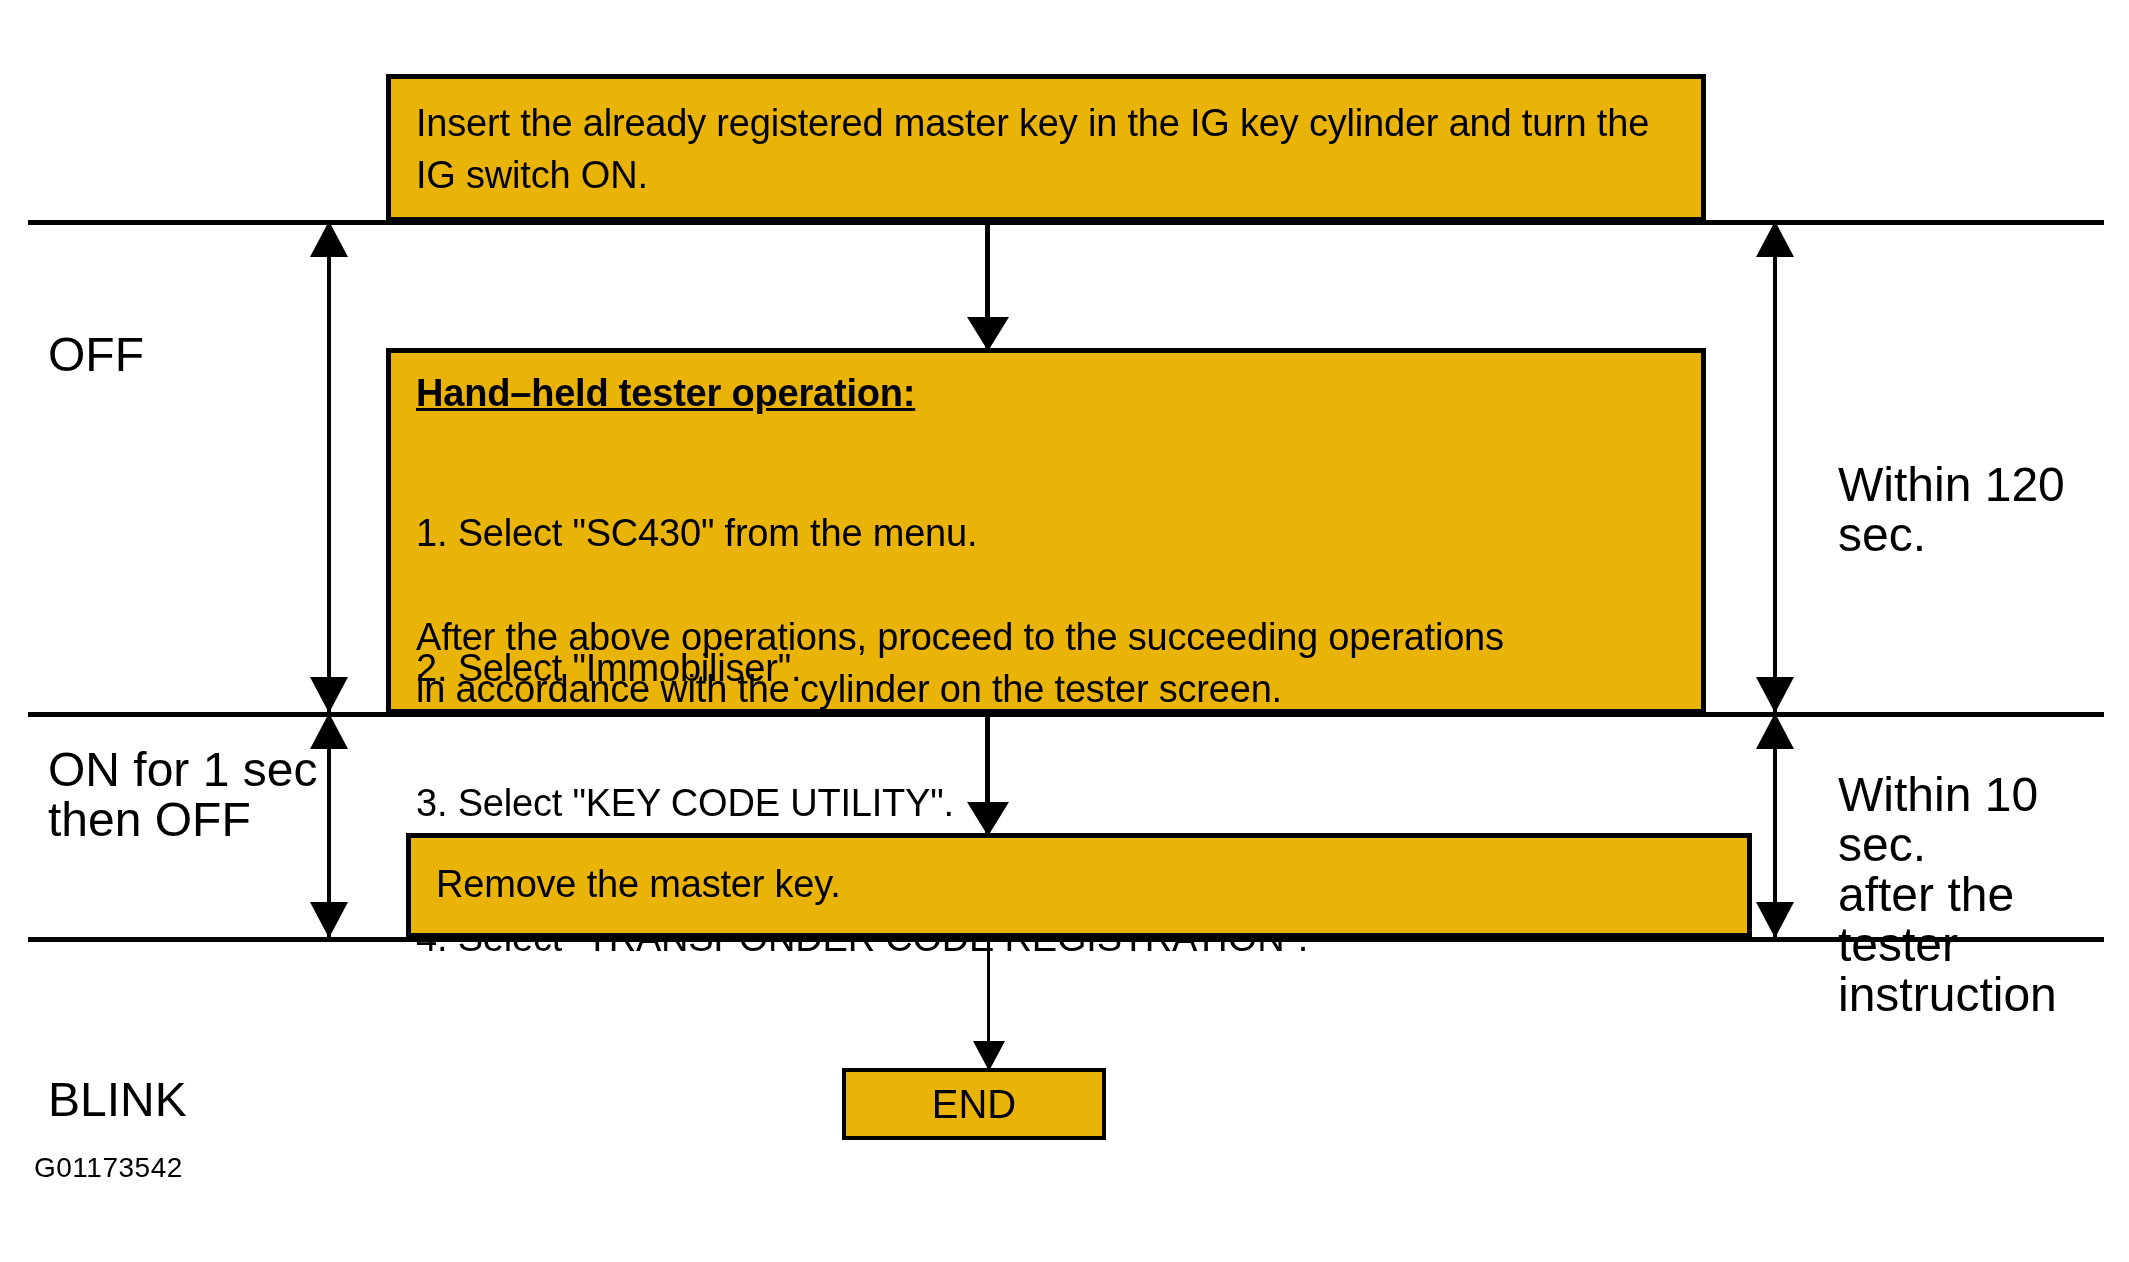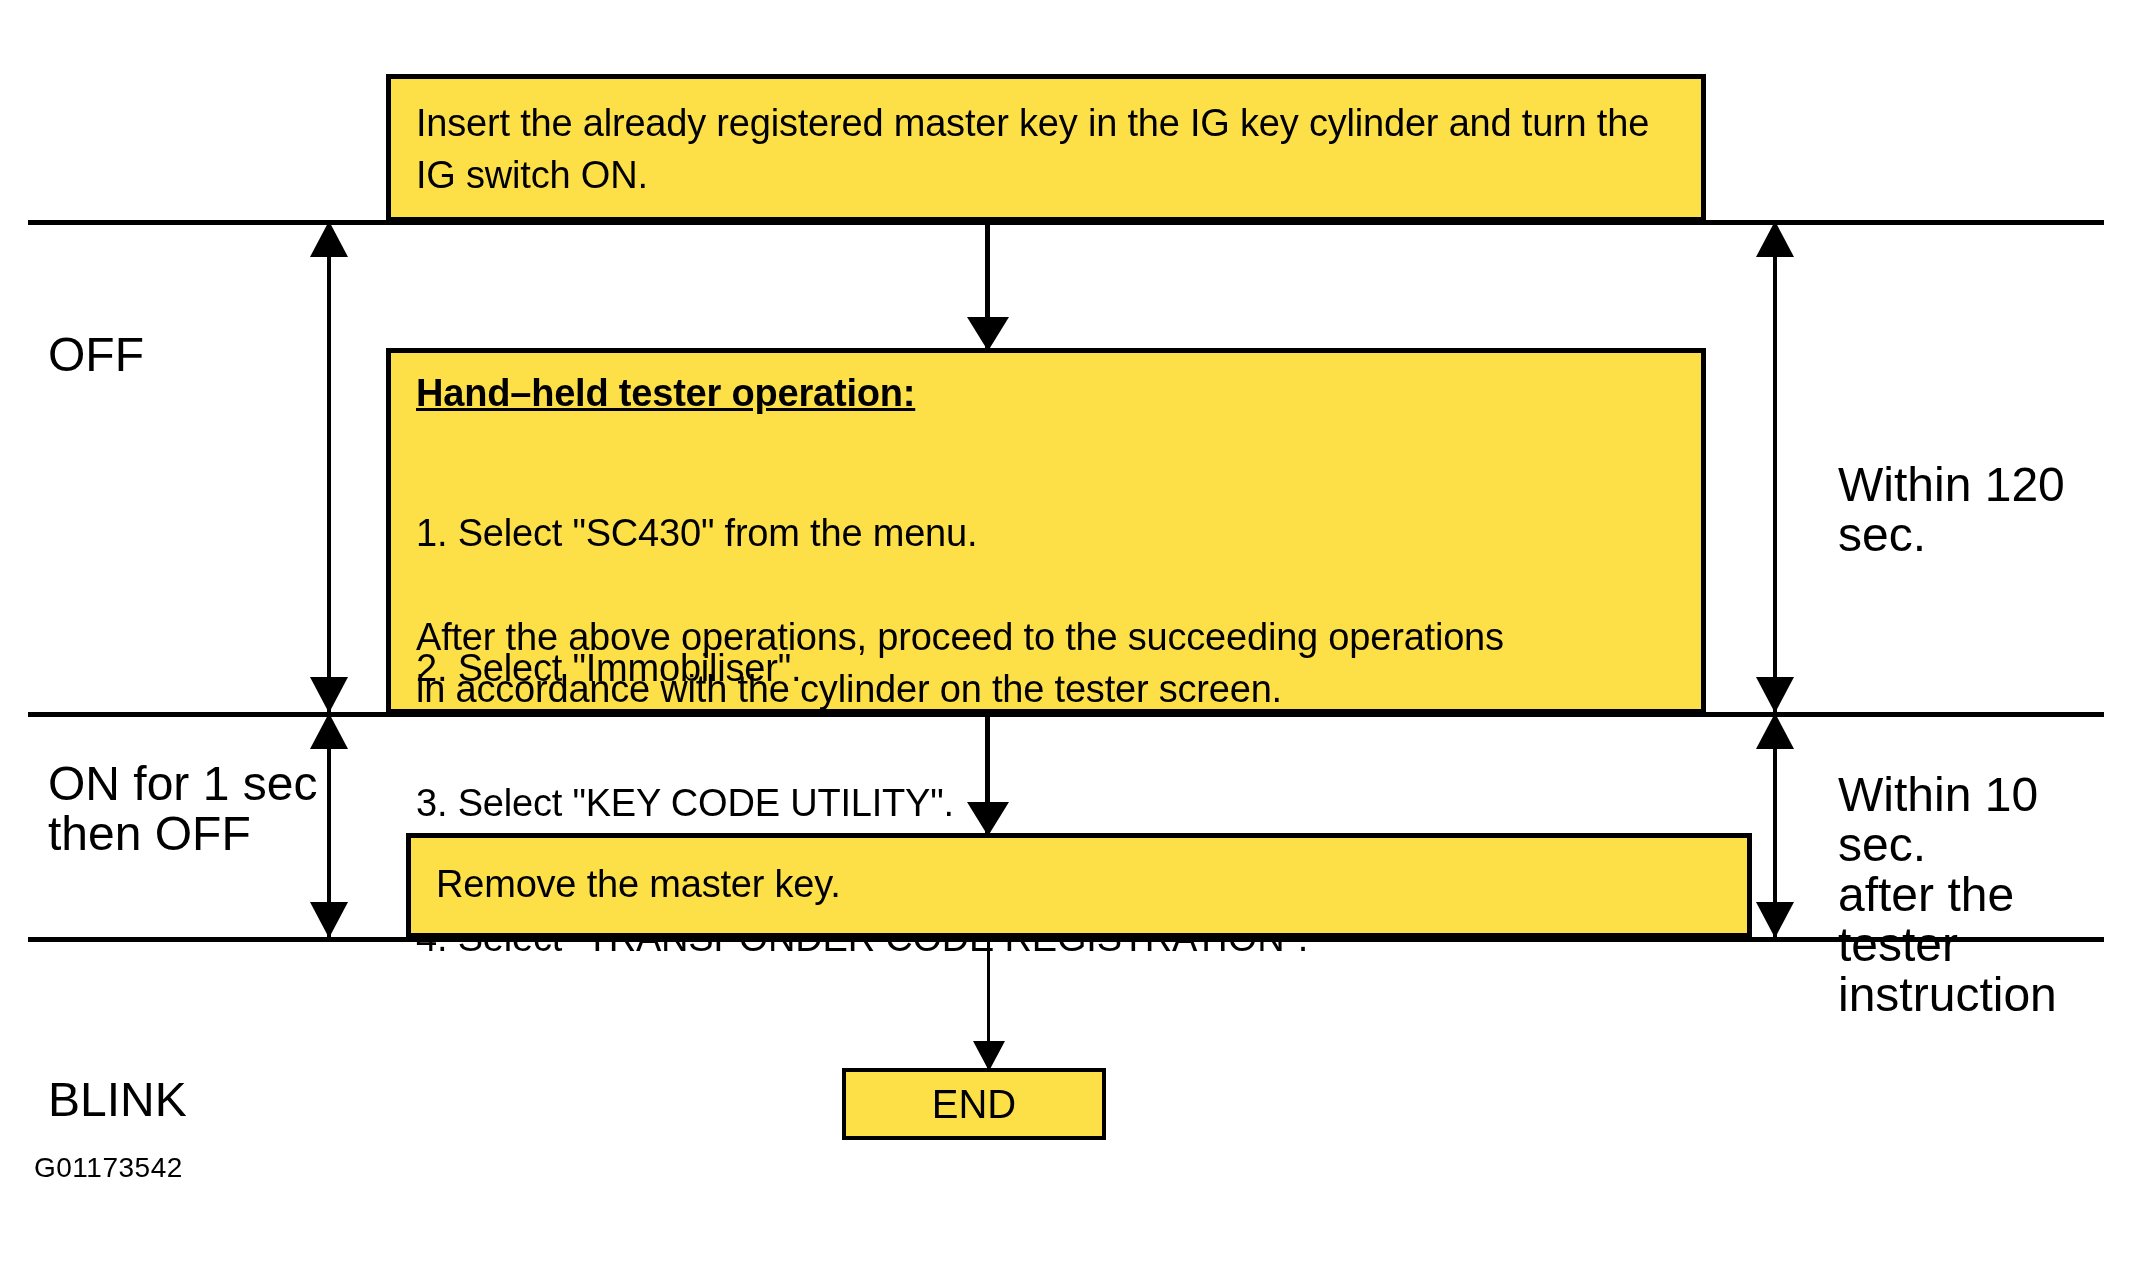--- a/index.html
+++ b/index.html
@@ -19,21 +19,21 @@
 
   
   .hline {
     position: absolute;
     background: #000;
     height: 5px;
   }
   .box {
     position: absolute;
     border: 5px solid #000;
-    background: #fde047;
+    background: #eab308;
     box-sizing: border-box;
   }
   .box-text {
     position: absolute;
     font-size: 38px;
     line-height: 52px;
     letter-spacing: -0.2px;
     white-space: pre-wrap;
   }
   .label {
@@ -123,21 +123,21 @@
 <body>
 
 <div id="page">
 
   <div class="hline" style="left:28px; top:220px; width:2076px;"></div>
   <div class="hline" style="left:28px; top:712px; width:2076px;"></div>
   <div class="hline" style="left:28px; top:937px; width:2076px;"></div>
 
   <div class="label" style="left:48px; top:330px;">OFF</div>
 
-  <div class="label" style="left:48px; top:745px;margin-top:14px;">ON for 1 sec
+  <div class="label" style="left:48px; top:745px;">ON for 1 sec
 then OFF</div>
 
   <div class="label" style="left:48px; top:1075px;">BLINK</div>
 
   <div class="dim" style="left:327px; top:222px; height:490px;"></div>
   <div class="dim" style="left:327px; top:714px; height:223px;"></div>
 
   <div class="dim" style="left:1773px; top:222px; height:490px;"></div>
   <div class="dim" style="left:1773px; top:714px; height:223px;"></div>
 

